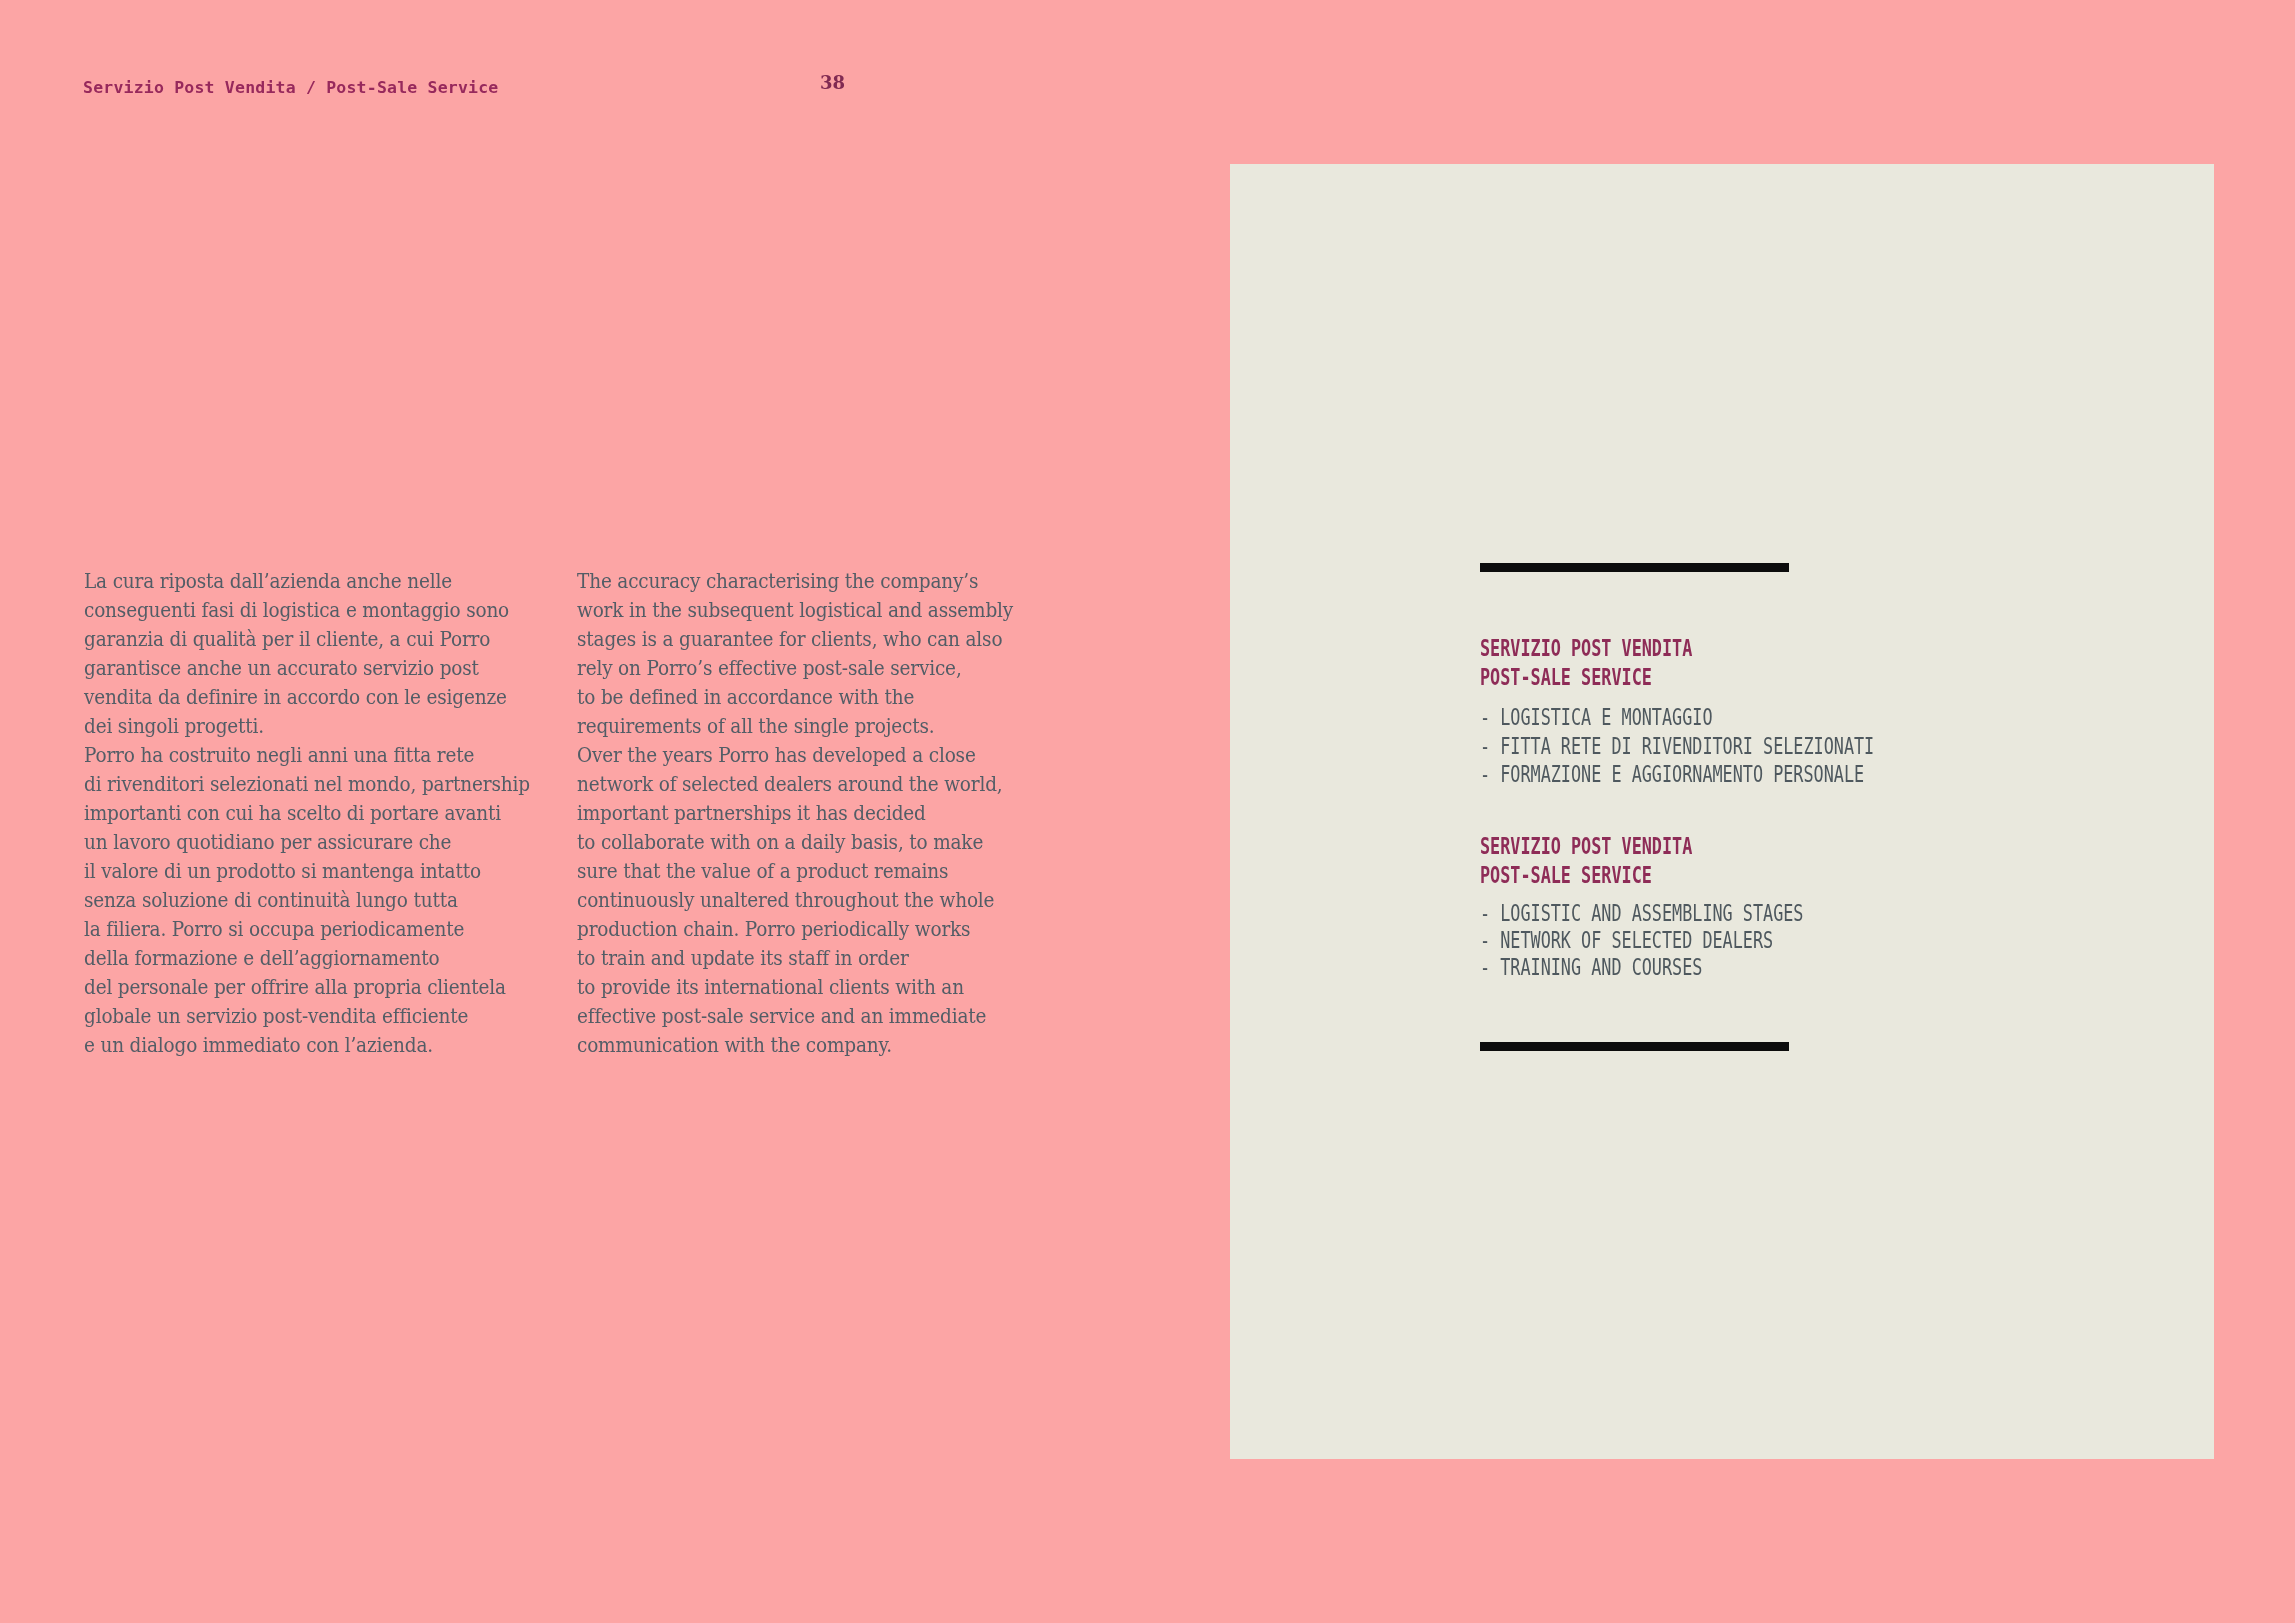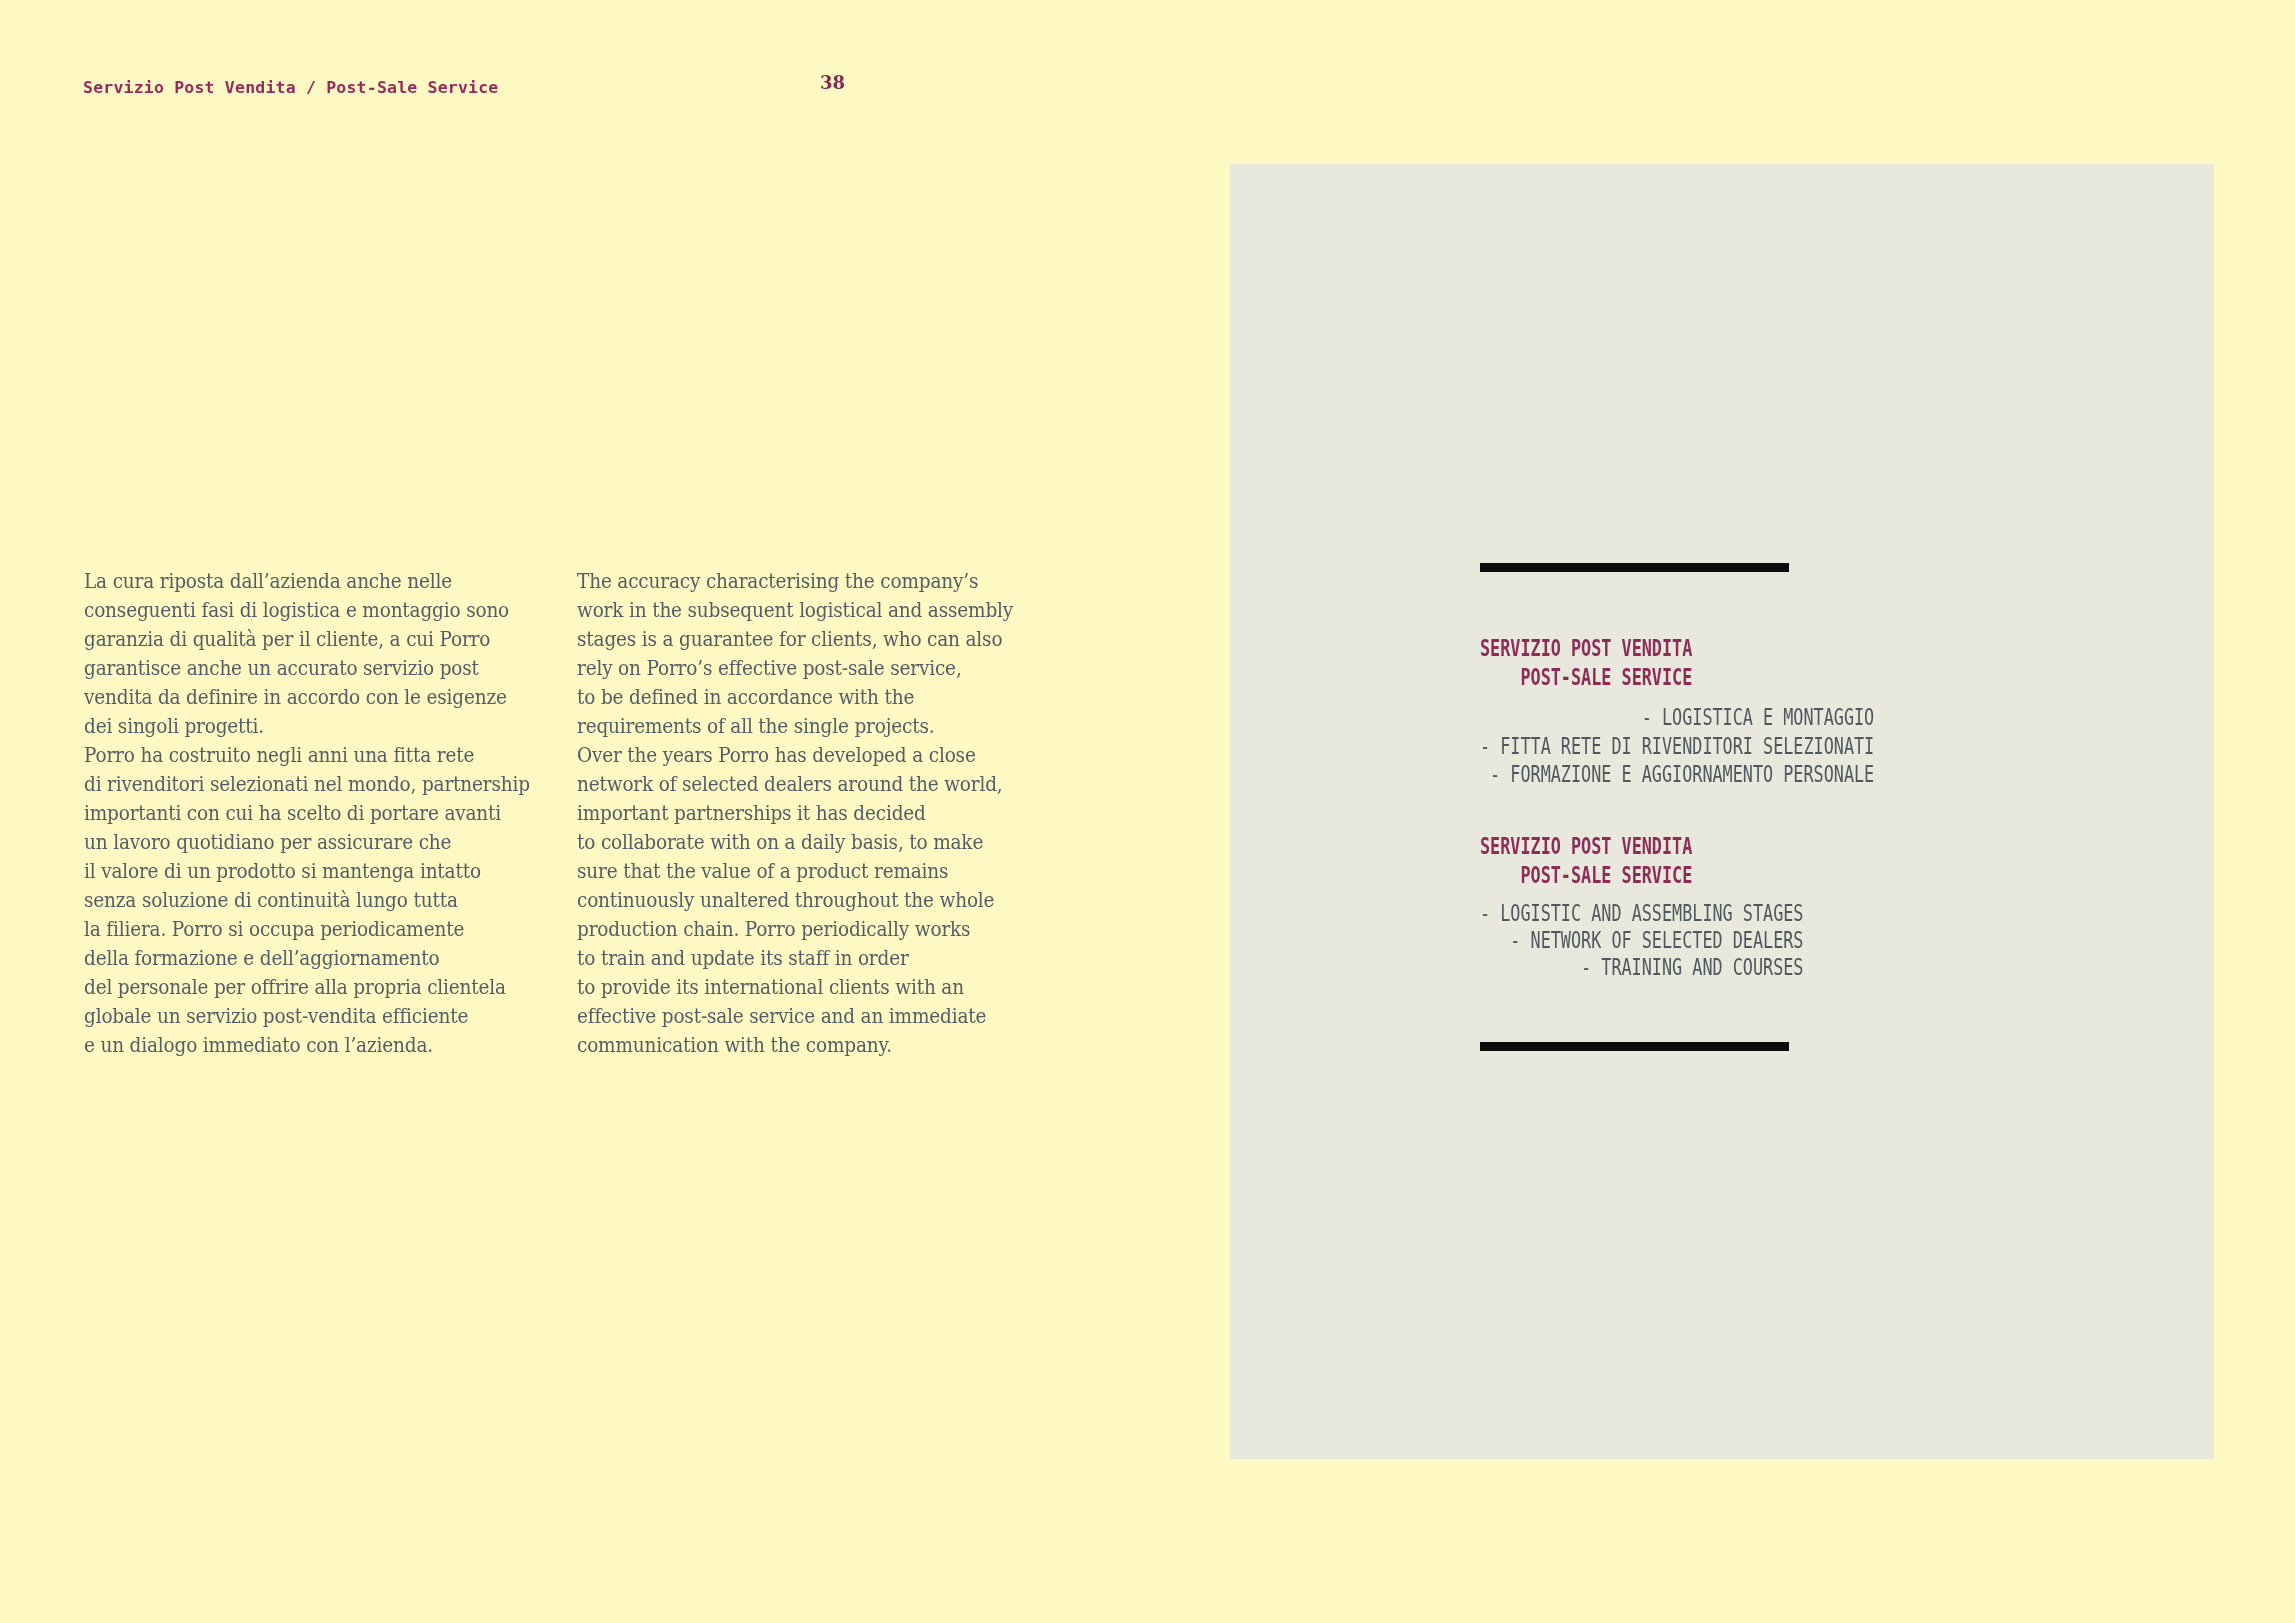--- a/index.html
+++ b/index.html
@@ -1,19 +1,19 @@
 <!DOCTYPE html>
 <html style="font-size:14.7px"><head>
 <meta charset="utf-8">
 <style>
   html,body{margin:0;padding:0;background:#ffffff;}
   #canvas{
     position:relative;
     width:2296px;height:1624px;
-    background:#fef9c3;
+    background:#fca5a5;
     overflow:hidden;
     font-family:"Liberation Sans",sans-serif;
   }
   
   .running-header{
     position:absolute;left:83px;top:77px;
     font-family:"DejaVu Sans Mono",monospace;
     font-weight:700;font-size:16.5px;line-height:22px;
     color:#97295c;letter-spacing:0.2px;white-space:nowrap;
   }
@@ -34,21 +34,20 @@
     transform-origin:left top;
     letter-spacing:-0.2px;
   }
   .col-it{left:84px;}
   .col-en{left:577px;}
   
   .info-panel{
     position:absolute;left:1230px;top:164px;
     width:984px;height:1295px;
     background:#e9e8dd;
-    text-align:right;
   }
   .divider-bar{
     position:absolute;left:250px;width:309px;height:9.2px;
     background:#0c0c0c;
   }
   .bar-top{top:399px;}
   .bar-bottom{top:878px;}
   .panel-heading{
     position:absolute;left:250px;
     font-family:"DejaVu Sans Mono",monospace;

